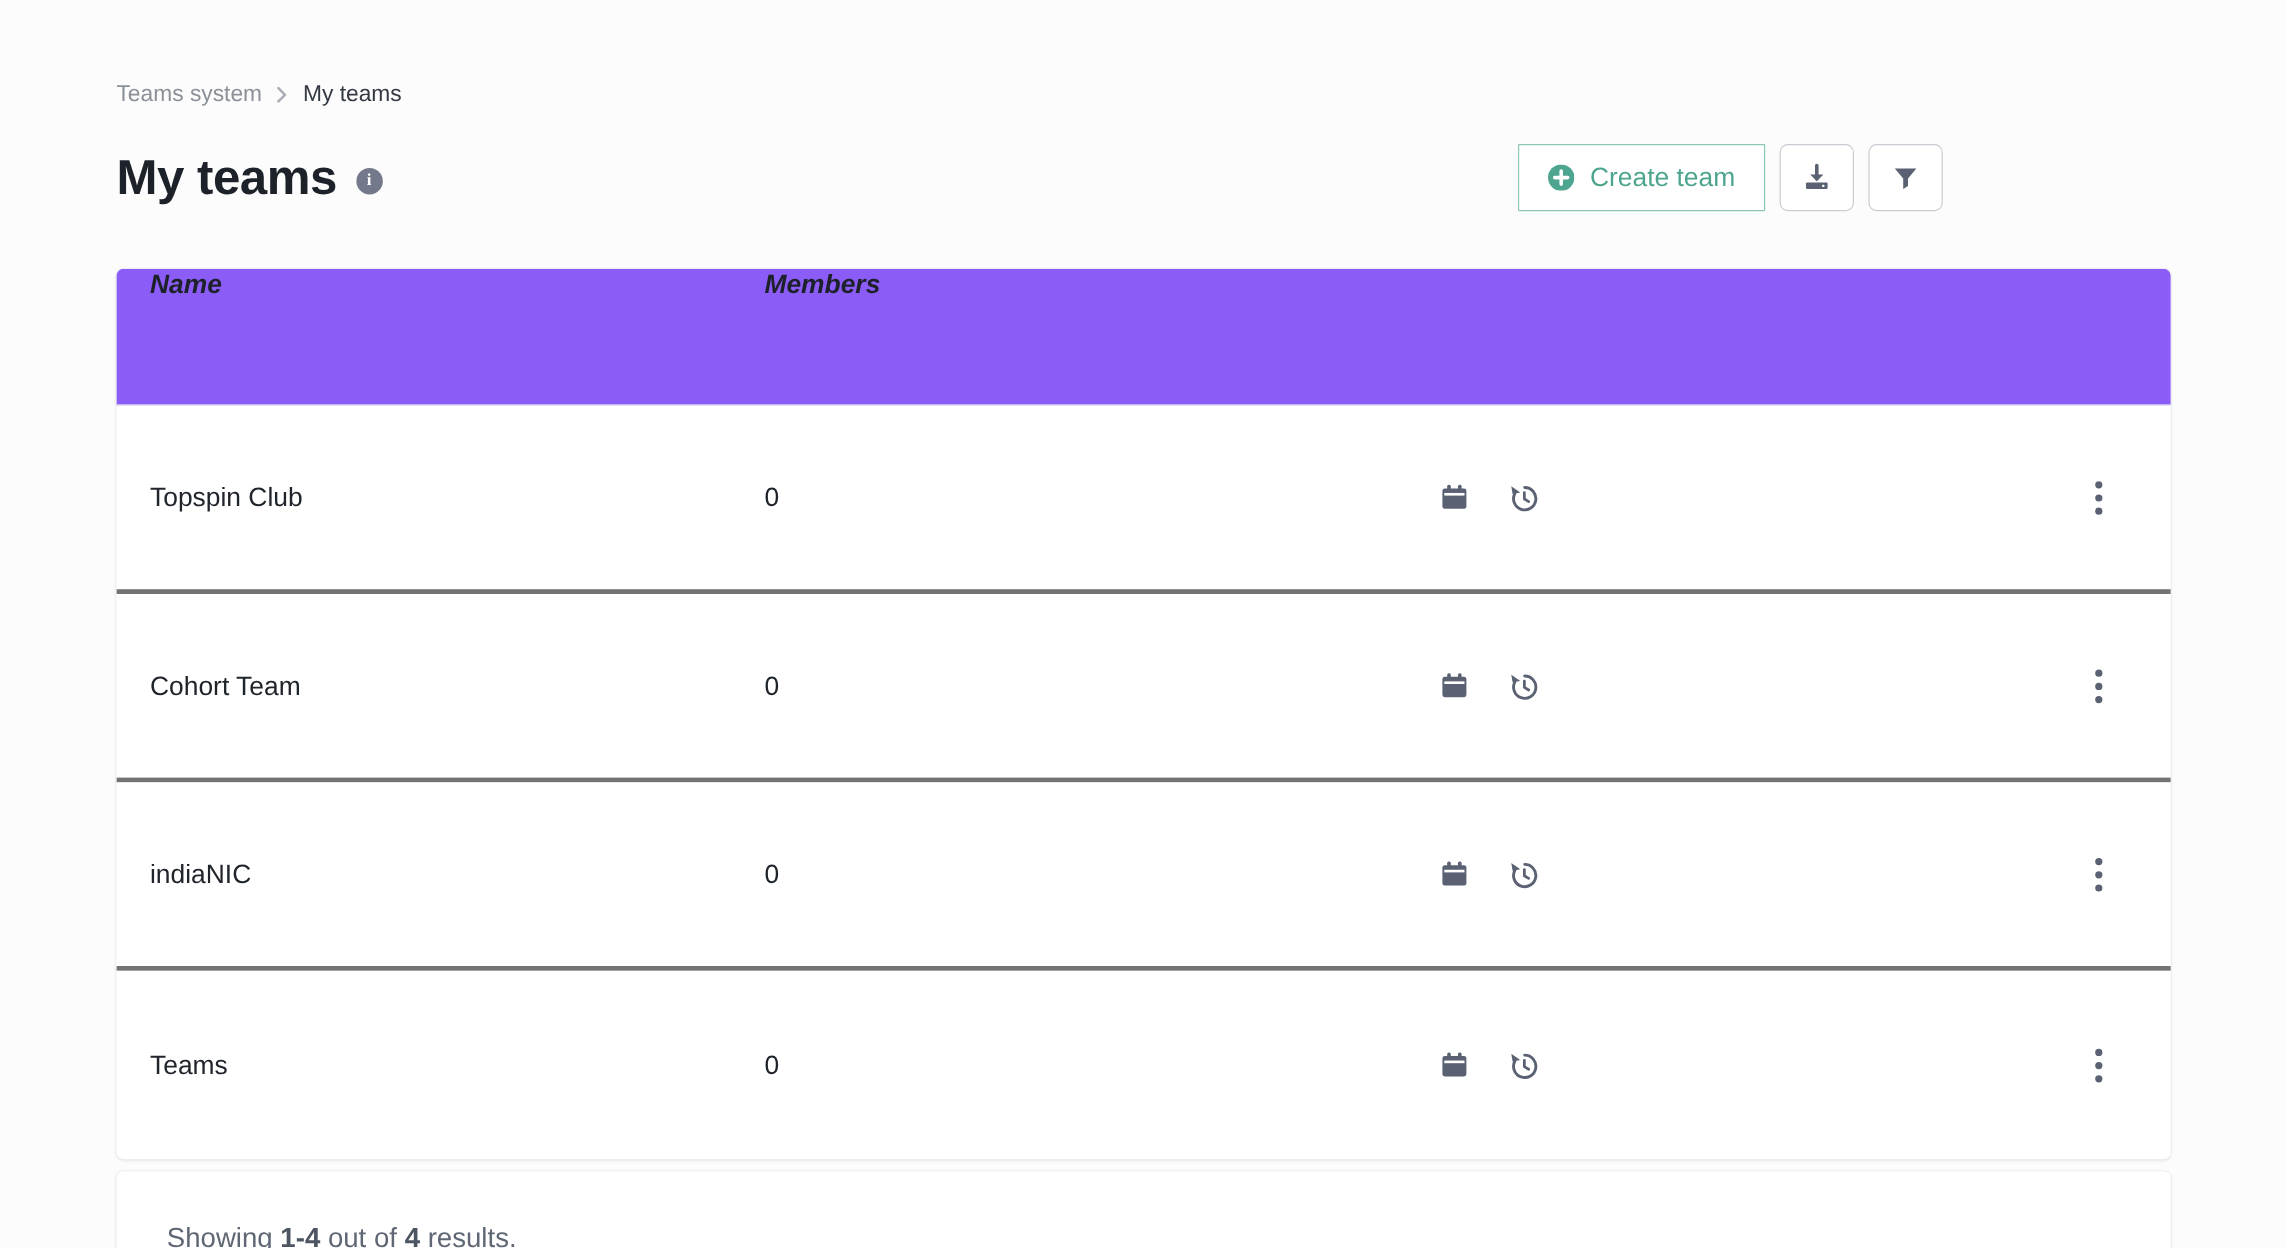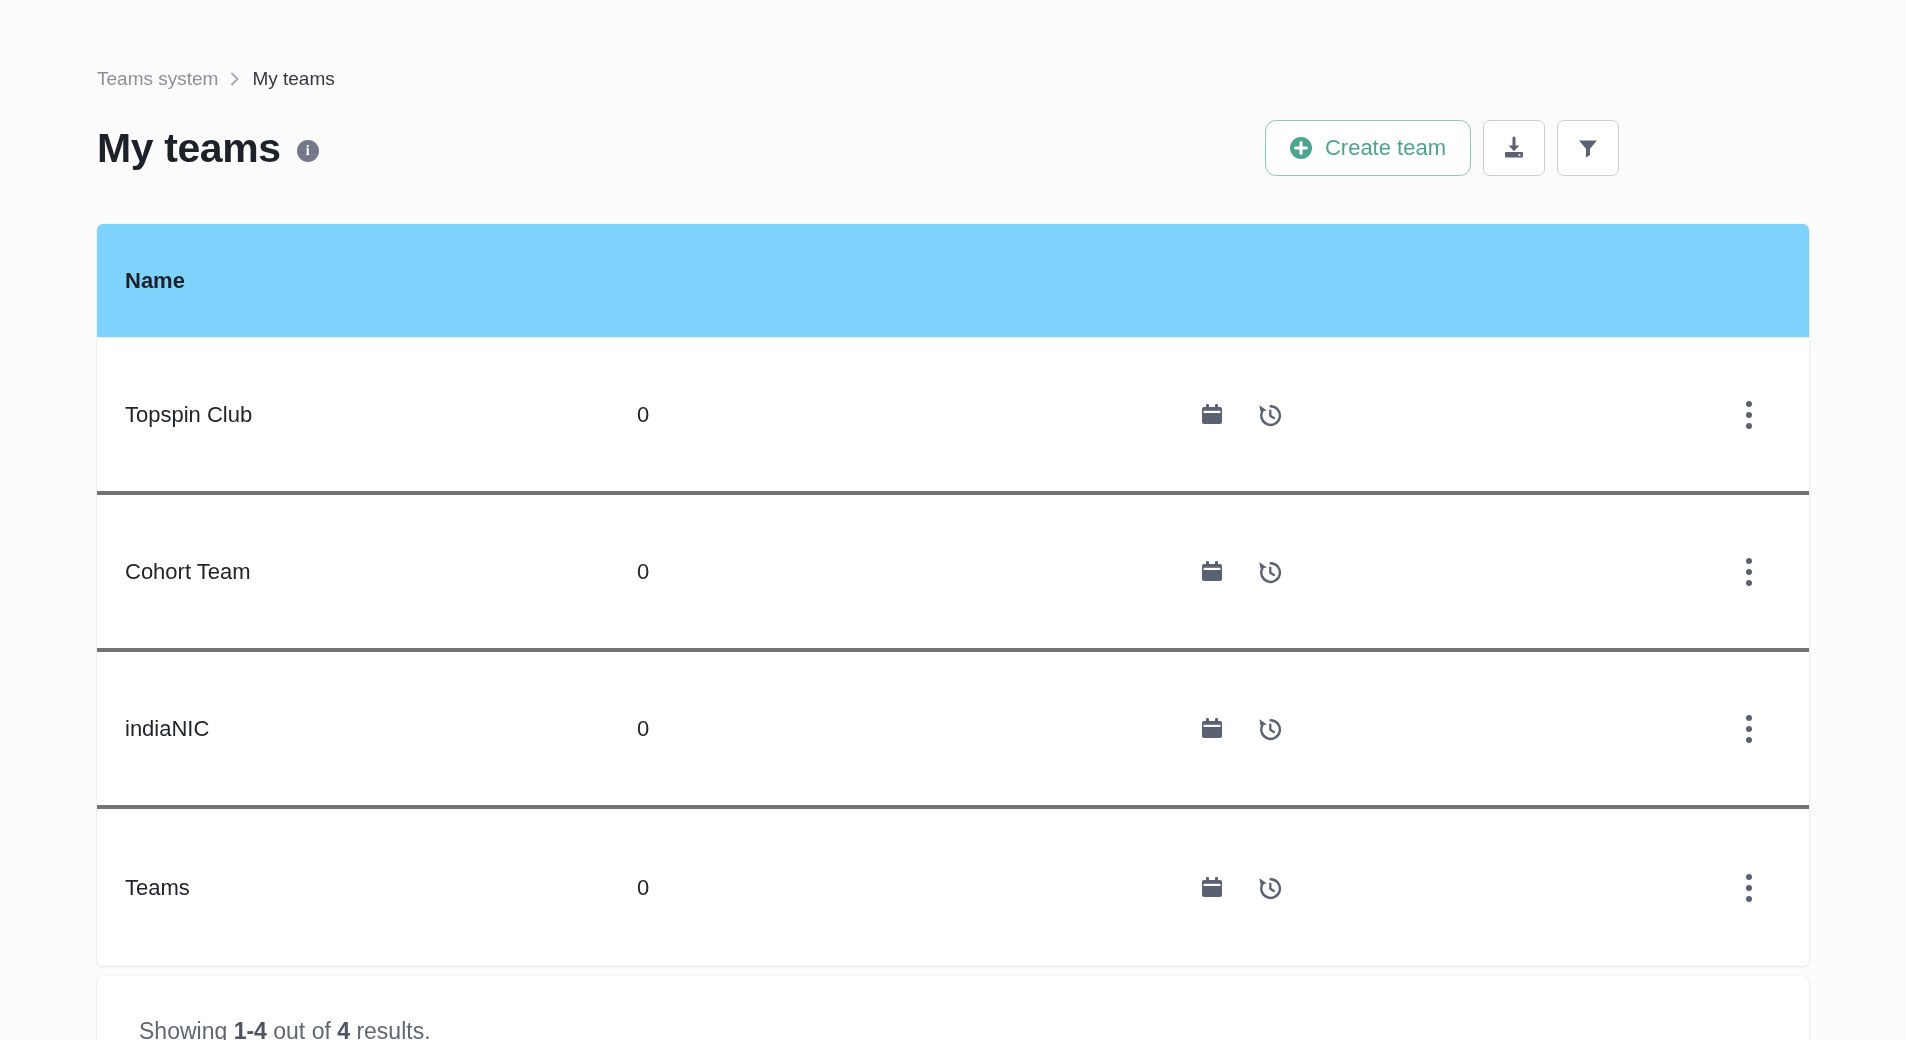--- a/index.html
+++ b/index.html
@@ -102,21 +102,21 @@
   }
 
   .btn-create {
     height: 56px;
     padding: 0 24px;
     display: inline-flex;
     align-items: center;
     gap: 13px;
     background: #ffffff;
     border: 1px solid #8dc7b8;
-    border-radius: 11px;
+    border-radius: 1px;
     color: #4ea58f;
     font-size: 22px;
     font-family: "Liberation Sans", sans-serif;
     cursor: pointer;
     white-space: nowrap;
   }
   .plus-circle {
     width: 22px;
     height: 22px;
     flex: none;
@@ -144,25 +144,25 @@
     top: 224px;
     width: 1712px;
     background: #ffffff;
     border-radius: 6px;
     box-shadow: 0 1px 3px rgba(22, 30, 45, 0.07),
                 0 0 0 1px rgba(22, 30, 45, 0.035);
     overflow: hidden;
   }
 
   .t-head {
-    background: #7dd3fc;
+    background: #8b5cf6;
     height: 114px;
     display: flex;
-    align-items: center;
     border-bottom: 1px solid #eceef0;
+    font-style: italic;
   }
   .t-head .th {
     font-size: 22px;
     font-weight: 700;
     color: #1d2129;
   }
 
   .col-name   { width: 540px; padding-left: 28px; flex: none; }
   .col-members{ width: 560px; flex: none; }
   .col-icons  { flex: 1 1 auto; display: flex; align-items: center; gap: 28px; }
@@ -290,20 +290,21 @@
             <path d="M3 4.5h18l-7 8.2v6.4l-4 2.4v-8.8L3 4.5z" fill="currentColor"></path>
           </svg>
         </span>
       </button>
     </div>
   </div>
 
   <div class="table-card">
     <div class="t-head">
       <div class="th col-name">Name</div>
+      <div class="th col-members">Members</div>
       <div class="col-icons"></div>
       <div class="col-menu"></div>
     </div>
 
     <div id="rows-container">
         <div class="t-row">
           <div class="cell-name col-name">Topspin Club</div>
           <div class="cell-members col-members">0</div>
           <div class="col-icons">
             <button class="row-icon-btn">

